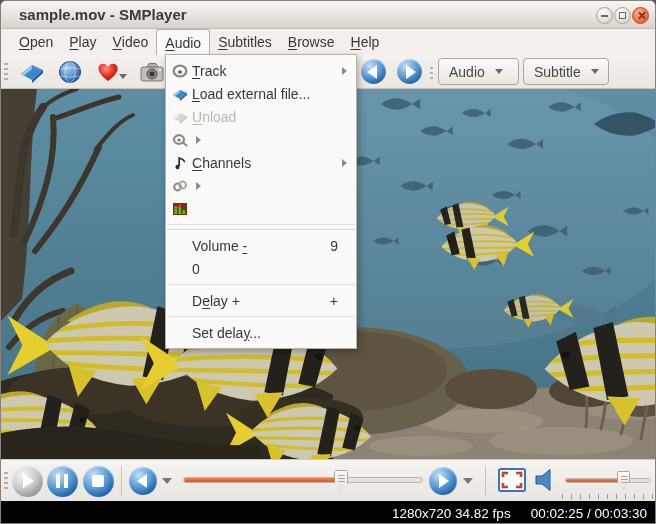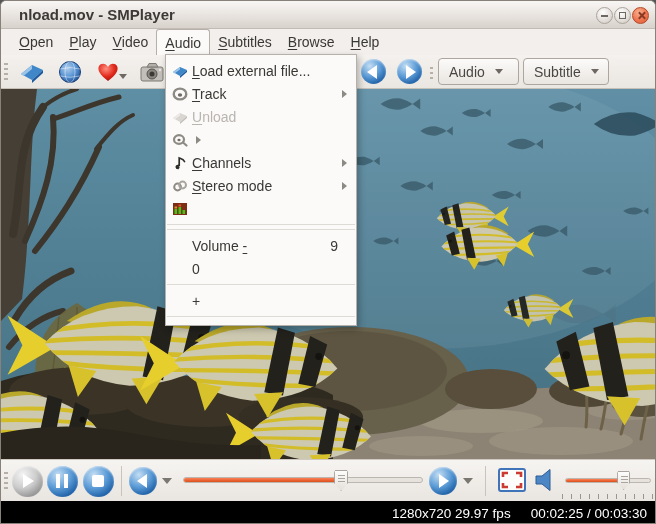--- a/index.html
+++ b/index.html
@@ -105,21 +105,21 @@
   .statusbar{position:absolute;left:0;top:500px;width:100%;height:24px;background:#000;
     display:flex;align-items:center;justify-content:flex-end;gap:20px;padding-right:8px;
     color:#fff;font-size:13.5px;}
 </style>
 </head>
 <body>
 
 <div id="window">
 
   <div class="titlebar">
-    <span class="title-text">nload.mov - SMPlayer</span>
+    <span class="title-text">sample.mov - SMPlayer</span>
     <div class="winbtns">
       <div class="winbtn">
           <span class="glyph-minus"></span>
         </div>
       <div class="winbtn">
           <span class="glyph-square"></span>
         </div>
       <div class="winbtn close">
           <span class="glyph-x"></span>
           <span class="glyph-x2"></span>
@@ -321,40 +321,40 @@
       <use href="#porkfish" transform="translate(22,338) scale(-1.45,1.45)"></use>
       <use href="#porkfish" transform="translate(645,276) scale(1.95)"></use>
       <path d="M0 344 Q70 330 140 346 Q200 358 260 356 L260 370 L0 370 Z" fill="#2a251c"></path>
     </svg>
   </div>
 
   <div class="popup" id="audiomenu">
       <div class="menu-row">
         <span class="menu-icon">
           <svg width="16" height="16" viewBox="0 0 16 16">
+            <ellipse cx="8" cy="8" rx="6.3" ry="5.4" fill="none" stroke="#8d8a84" stroke-width="2.4"></ellipse>
+            <ellipse cx="8" cy="9" rx="2.2" ry="1.8" fill="#6f6c66"></ellipse>
+          </svg>
+        </span>
+        <span class="menu-label"><u>T</u>rack</span>
+        <span class="menu-shortcut"></span>
+        <span class="menu-arrow"></span>
+      </div>
+      <div class="menu-row">
+        <span class="menu-icon">
+          <svg width="16" height="16" viewBox="0 0 16 16">
             <path d="M1 9 L8 4 L15 7 L8 13 Z" fill="#3f87c8"></path>
             <path d="M1 9 L8 4 L8 6.5 L2.5 10.5 Z" fill="#9cc4e8"></path>
             <path d="M8 13 L15 7 L15 9 L8 15 Z" fill="#1d5a9e"></path>
           </svg>
         </span>
         <span class="menu-label"><u>L</u>oad external file...</span>
         <span class="menu-shortcut"></span>
         <span class="menu-arrow" style="visibility: hidden;"></span>
       </div>
-      <div class="menu-row">
-        <span class="menu-icon">
-          <svg width="16" height="16" viewBox="0 0 16 16">
-            <ellipse cx="8" cy="8" rx="6.3" ry="5.4" fill="none" stroke="#8d8a84" stroke-width="2.4"></ellipse>
-            <ellipse cx="8" cy="9" rx="2.2" ry="1.8" fill="#6f6c66"></ellipse>
-          </svg>
-        </span>
-        <span class="menu-label"><u>T</u>rack</span>
-        <span class="menu-shortcut"></span>
-        <span class="menu-arrow"></span>
-      </div>
       <div class="menu-row disabled">
         <span class="menu-icon">
           <svg width="16" height="16" viewBox="0 0 16 16">
             <path d="M1 9 L8 4 L15 7 L8 13 Z" fill="#d9d6d1"></path>
             <path d="M1 9 L8 4 L8 6.5 L2.5 10.5 Z" fill="#eceae7"></path>
             <path d="M8 13 L15 7 L15 9 L8 15 Z" fill="#c2bfba"></path>
           </svg>
         </span>
         <span class="menu-label"><u>U</u>nload</span>
         <span class="menu-shortcut"></span>
@@ -382,21 +382,20 @@
         <span class="menu-shortcut"></span>
         <span class="menu-arrow"></span>
       </div>
       <div class="menu-row">
         <span class="menu-icon">
           <svg width="16" height="16" viewBox="0 0 16 16">
             <circle cx="5.6" cy="9" r="3.4" fill="none" stroke="#8d8a84" stroke-width="2"></circle>
             <circle cx="10.6" cy="7" r="3.4" fill="none" stroke="#a8a59f" stroke-width="2"></circle>
           </svg>
         </span>
-        <span class="menu-label"><u>S</u>tereo mode</span>
         <span class="menu-shortcut"></span>
         <span class="menu-arrow"></span>
       </div>
       <div class="menu-row">
         <span class="menu-icon">
           <svg width="16" height="16" viewBox="0 0 16 16">
             <rect x="1" y="2" width="14" height="12" fill="#7d2c16"></rect>
             <rect x="2.5" y="8" width="2.6" height="5" fill="#46c218"></rect>
             <rect x="6.5" y="6" width="2.6" height="7" fill="#46c218"></rect>
             <rect x="10.5" y="9" width="2.6" height="4" fill="#46c218"></rect>
@@ -416,24 +415,31 @@
         <span class="menu-arrow" style="visibility: hidden;"></span>
       </div>
       <div class="menu-row">
         <span class="menu-icon"></span>
         <span class="menu-shortcut">0</span>
         <span class="menu-arrow" style="visibility: hidden;"></span>
       </div>
       <div class="menu-sep"></div>
       <div class="menu-row">
         <span class="menu-icon"></span>
+        <span class="menu-label">D<u>e</u>lay +</span>
         <span class="menu-shortcut">+</span>
         <span class="menu-arrow" style="visibility: hidden;"></span>
       </div>
       <div class="menu-sep"></div>
+      <div class="menu-row">
+        <span class="menu-icon"></span>
+        <span class="menu-label">Set dela<u>y</u>...</span>
+        <span class="menu-shortcut"></span>
+        <span class="menu-arrow" style="visibility: hidden;"></span>
+      </div>
     </div>
 
   <div class="controlbar">
     <div class="cgrip"></div>
 
     <div class="sphere gray" style="left:11px;top:6px;width:31px;height:31px">
       <span class="g-play"></span>
     </div>
     <div class="sphere" style="left:46px;top:6px;width:31px;height:31px">
       <span class="g-pause"></span>
@@ -486,17 +492,17 @@
       <div class="slider-handle" style="width: 13px; height: 19px; left: calc(68% - 6px);" id="volhandle">
         <i style="top:4px"></i>
           <i style="top:7px"></i>
           <i style="top:10px"></i>
       </div>
     </div>
     <div class="ticks"></div>
   </div>
 
   <div class="statusbar">
-    <span>1280x720 29.97 fps</span>
+    <span>1280x720 34.82 fps</span>
     <span>00:02:25 / 00:03:30</span>
   </div>
 
 </div>
 
 </body></html>

